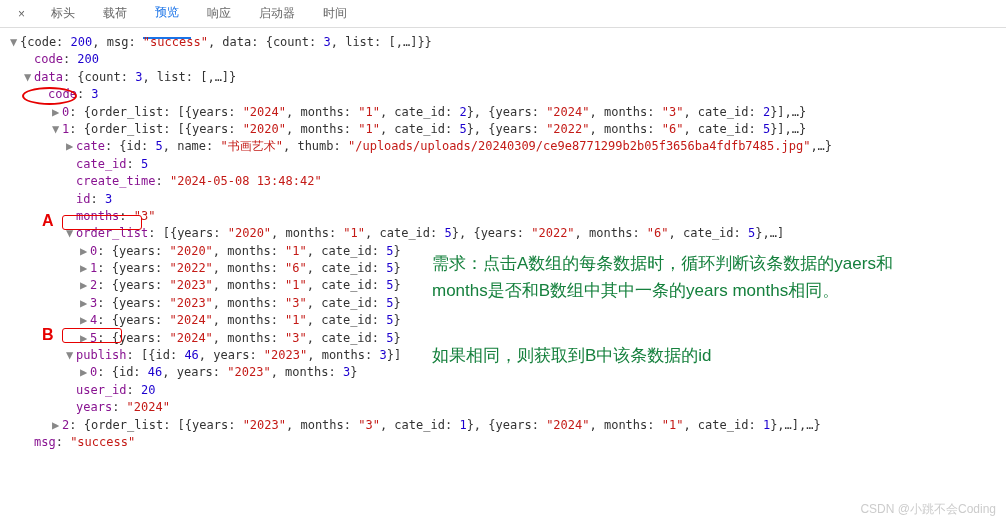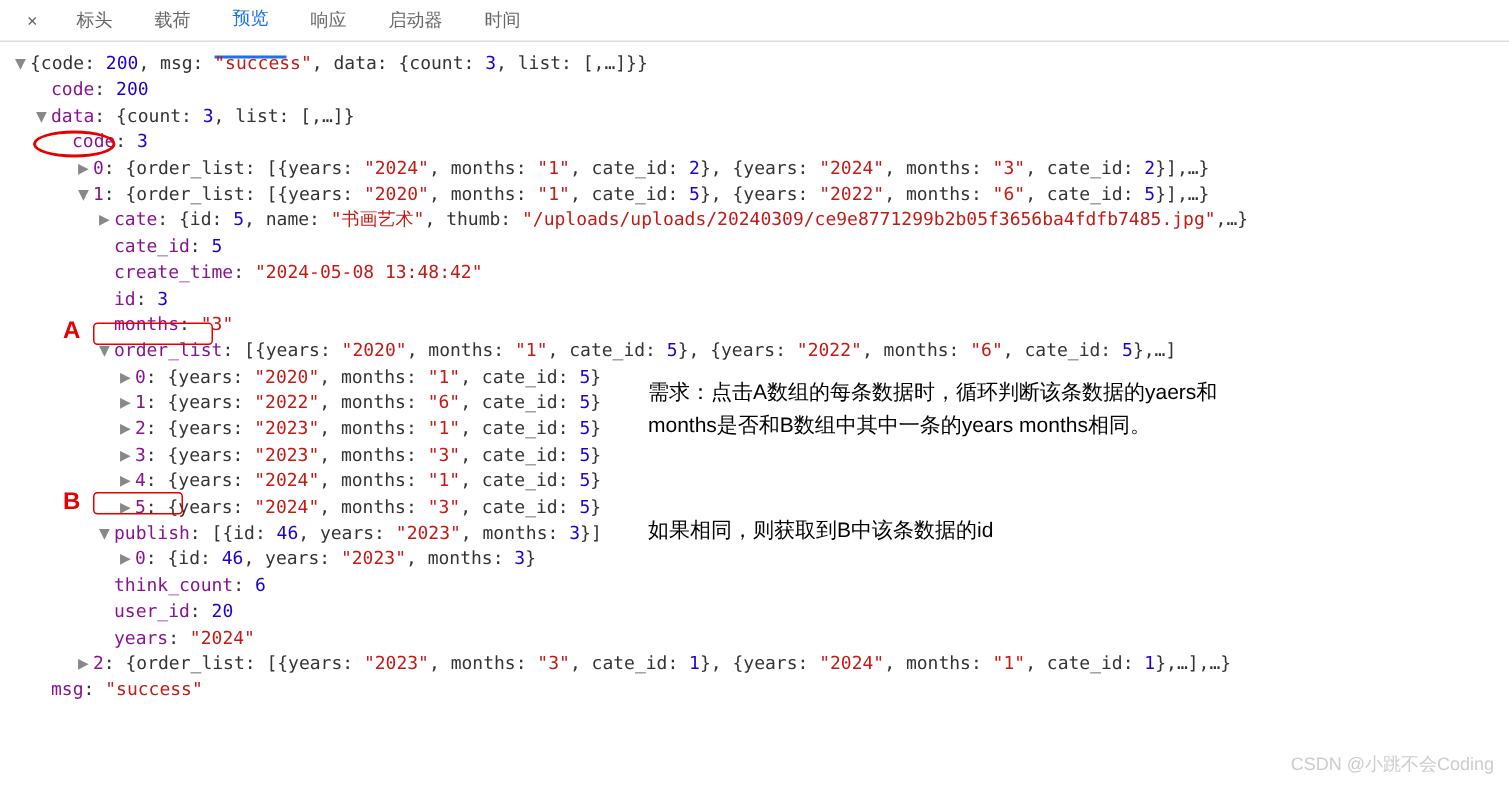--- a/index.html
+++ b/index.html
@@ -73,22 +73,22 @@
     }
     .label-red {
       position: absolute;
       color: #e60000;
       font-size: 16px;
       font-weight: bold;
       font-family: sans-serif;
     }
     .anno {
       position: absolute;
-      color: #000000;
-      font-size: 14px;
+      color: #15803d;
+      font-size: 17px;
       font-family: "Microsoft YaHei", sans-serif;
       line-height: 1.6;
     }
     .watermark {
       position: absolute;
       right: 10px;
       bottom: 6px;
       color: #ccc;
       font-size: 12px;
       font-family: "Microsoft YaHei", sans-serif;
@@ -121,21 +121,20 @@
   <div class="line i4"><span class="arrow"></span><span class="k">months</span><span class="p">: </span><span class="s">"3"</span></div>
   <div class="line i4"><span class="arrow">▼</span><span class="k">order_list</span><span class="p">: [{years: </span><span class="s">"2020"</span><span class="p">, months: </span><span class="s">"1"</span><span class="p">, cate_id: </span><span class="n">5</span><span class="p">}, {years: </span><span class="s">"2022"</span><span class="p">, months: </span><span class="s">"6"</span><span class="p">, cate_id: </span><span class="n">5</span><span class="p">},…]</span></div>
   <div class="line i5"><span class="arrow">▶</span><span class="k">0</span><span class="p">: {years: </span><span class="s">"2020"</span><span class="p">, months: </span><span class="s">"1"</span><span class="p">, cate_id: </span><span class="n">5</span><span class="p">}</span></div>
   <div class="line i5"><span class="arrow">▶</span><span class="k">1</span><span class="p">: {years: </span><span class="s">"2022"</span><span class="p">, months: </span><span class="s">"6"</span><span class="p">, cate_id: </span><span class="n">5</span><span class="p">}</span></div>
   <div class="line i5"><span class="arrow">▶</span><span class="k">2</span><span class="p">: {years: </span><span class="s">"2023"</span><span class="p">, months: </span><span class="s">"1"</span><span class="p">, cate_id: </span><span class="n">5</span><span class="p">}</span></div>
   <div class="line i5"><span class="arrow">▶</span><span class="k">3</span><span class="p">: {years: </span><span class="s">"2023"</span><span class="p">, months: </span><span class="s">"3"</span><span class="p">, cate_id: </span><span class="n">5</span><span class="p">}</span></div>
   <div class="line i5"><span class="arrow">▶</span><span class="k">4</span><span class="p">: {years: </span><span class="s">"2024"</span><span class="p">, months: </span><span class="s">"1"</span><span class="p">, cate_id: </span><span class="n">5</span><span class="p">}</span></div>
   <div class="line i5"><span class="arrow">▶</span><span class="k">5</span><span class="p">: {years: </span><span class="s">"2024"</span><span class="p">, months: </span><span class="s">"3"</span><span class="p">, cate_id: </span><span class="n">5</span><span class="p">}</span></div>
   <div class="line i4"><span class="arrow">▼</span><span class="k">publish</span><span class="p">: [{id: </span><span class="n">46</span><span class="p">, years: </span><span class="s">"2023"</span><span class="p">, months: </span><span class="n">3</span><span class="p">}]</span></div>
   <div class="line i5"><span class="arrow">▶</span><span class="k">0</span><span class="p">: {id: </span><span class="n">46</span><span class="p">, years: </span><span class="s">"2023"</span><span class="p">, months: </span><span class="n">3</span><span class="p">}</span></div>
-  <div class="line i4"><span class="arrow"></span><span class="k">think_count</span><span class="p">: </span><span class="n">6</span></div>
   <div class="line i4"><span class="arrow"></span><span class="k">user_id</span><span class="p">: </span><span class="n">20</span></div>
   <div class="line i4"><span class="arrow"></span><span class="k">years</span><span class="p">: </span><span class="s">"2024"</span></div>
   <div class="line i3"><span class="arrow">▶</span><span class="k">2</span><span class="p">: {order_list: [{years: </span><span class="s">"2023"</span><span class="p">, months: </span><span class="s">"3"</span><span class="p">, cate_id: </span><span class="n">1</span><span class="p">}, {years: </span><span class="s">"2024"</span><span class="p">, months: </span><span class="s">"1"</span><span class="p">, cate_id: </span><span class="n">1</span><span class="p">},…],…}</span></div>
   <div class="line i1"><span class="arrow"></span><span class="k">msg</span><span class="p">: </span><span class="s">"success"</span></div>
 </div>
 
 <div class="circle-red" style="left:22px; top:87px; width:55px; height:18px;"></div>
 <div class="box-red" style="left:62px; top:215px; width:80px; height:15px;"></div>
 <div class="box-red" style="left:62px; top:328px; width:60px; height:15px;"></div>
 <div class="label-red" style="left:42px; top:212px;">A</div>

